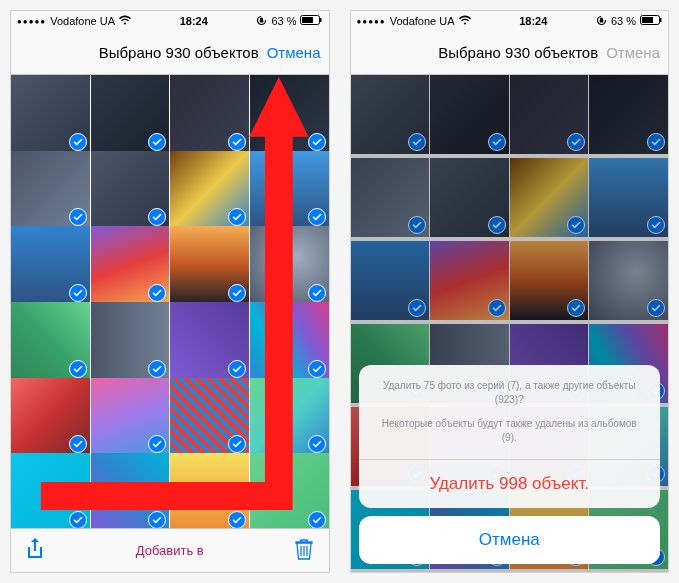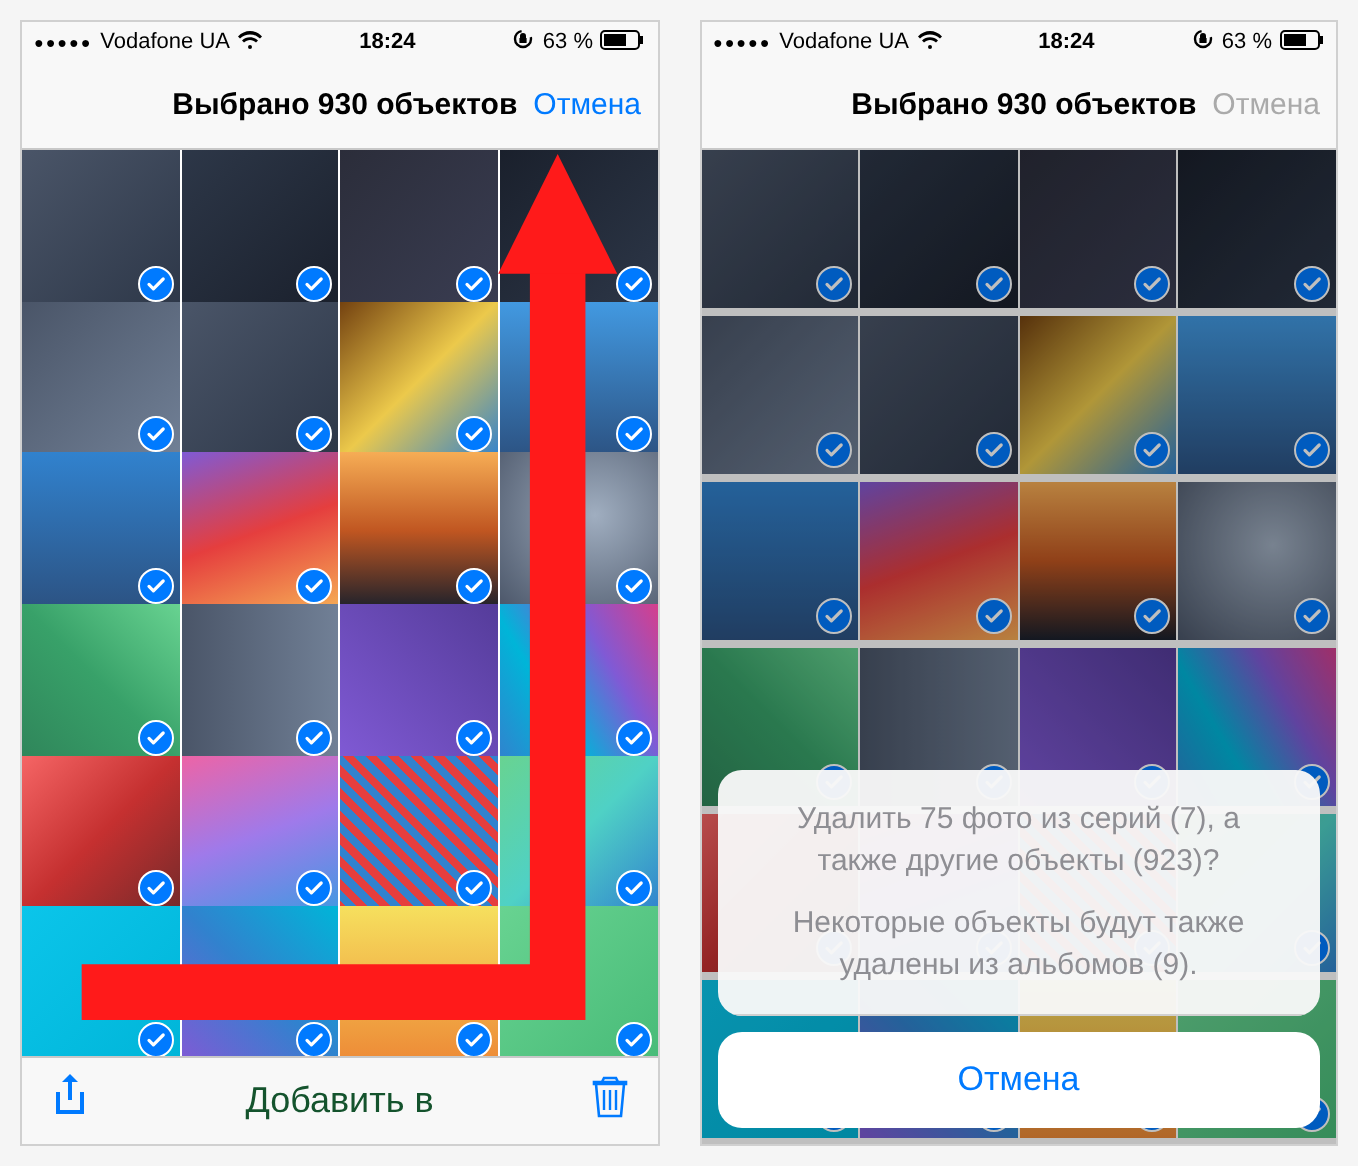--- a/index.html
+++ b/index.html
@@ -38,21 +38,21 @@
   
   .nav-bar {
     height: 44px;
     background: #f8f8f8;
     border-bottom: 1px solid #c8c8c8;
     display: flex;
     align-items: center;
     justify-content: space-between;
     padding: 0 8px;
   }
-  .nav-title { font-weight: 700; font-size: 15px; flex: 1; text-align: right; padding-right: 8px; }
+  .nav-title { font-weight: 400; font-size: 15px; flex: 1; text-align: right; padding-right: 8px; }
   .nav-cancel { color: #007aff; font-size: 15px; }
   .nav-cancel.dim { color: #aaa; }
   
   .grid {
     flex: 1;
     display: grid;
     grid-template-columns: repeat(4, 1fr);
     gap: 1px;
     background: #fff;
     overflow: hidden;
@@ -110,21 +110,21 @@
   
   .toolbar {
     height: 44px;
     background: #f8f8f8;
     border-top: 1px solid #c8c8c8;
     display: flex;
     align-items: center;
     justify-content: space-between;
     padding: 0 14px;
   }
-  .toolbar .tb-center { color: #14532d; font-size: 18px; }
+  .toolbar .tb-center { color: #be185d; font-size: 13px; }
   .tb-icon { color: #007aff; }
   
   .arrow-overlay {
     position: absolute;
     top: 66px;
     left: 10px;
     right: 10px;
     bottom: 46px;
     pointer-events: none;
     z-index: 5;
@@ -146,21 +146,21 @@
   }
   .as-group {
     background: rgba(248,248,248,0.96);
     border-radius: 12px;
     overflow: hidden;
     margin-bottom: 8px;
   }
   .as-msg {
     padding: 14px 18px 6px;
     text-align: center;
-    font-size: 15px;
+    font-size: 10px;
     color: #8e8e93;
     line-height: 1.4;
   }
   .as-msg + .as-msg { padding-top: 4px; padding-bottom: 14px; }
   .as-sep { height: 1px; background: #d0d0d0; }
   .as-delete {
     text-align: center;
     padding: 14px 0;
     font-size: 17px;
     color: #ff3b30;
@@ -613,16 +613,17 @@
       </div>
     </div>
 
   <div class="dim-layer"></div>
 
   <div class="action-sheet">
     <div class="as-group">
       <div class="as-msg">Удалить 75 фото из серий (7), а также другие объекты (923)?</div>
       <div class="as-msg">Некоторые объекты будут также удалены из альбомов (9).</div>
       <div class="as-sep"></div>
+      <div class="as-delete">Удалить 998 объект.</div>
     </div>
     <div class="as-cancel">Отмена</div>
   </div>
 </div>
 
 </body></html>

